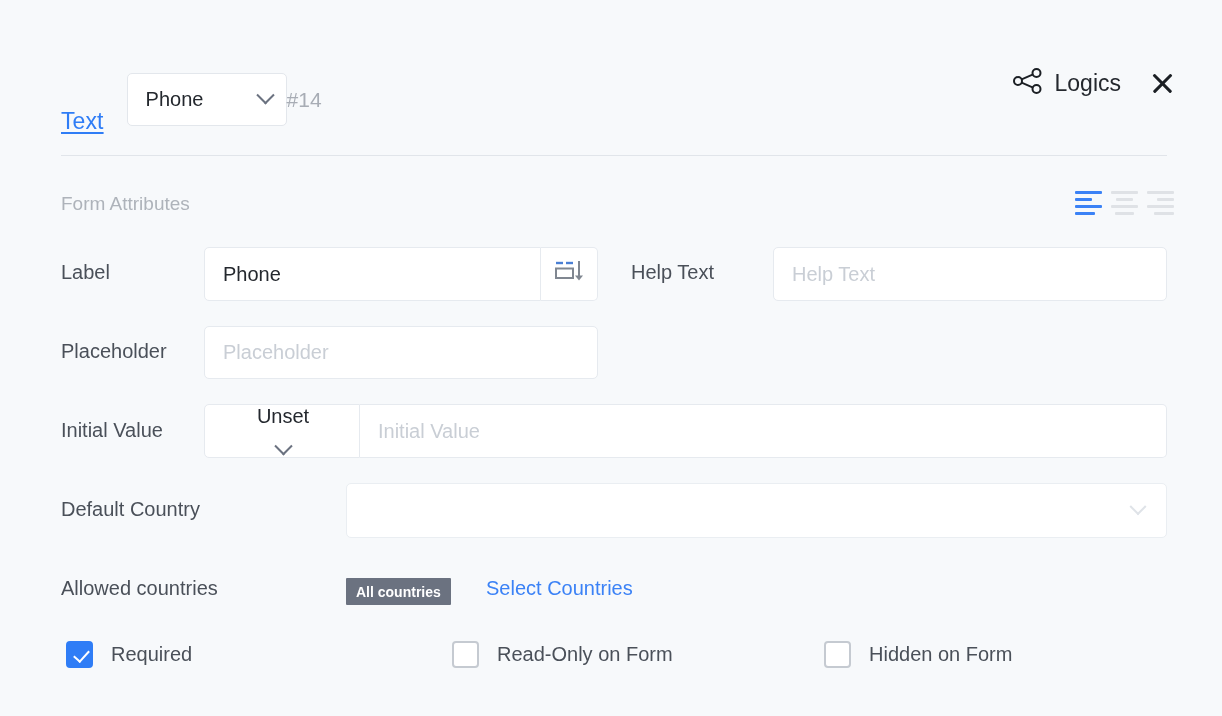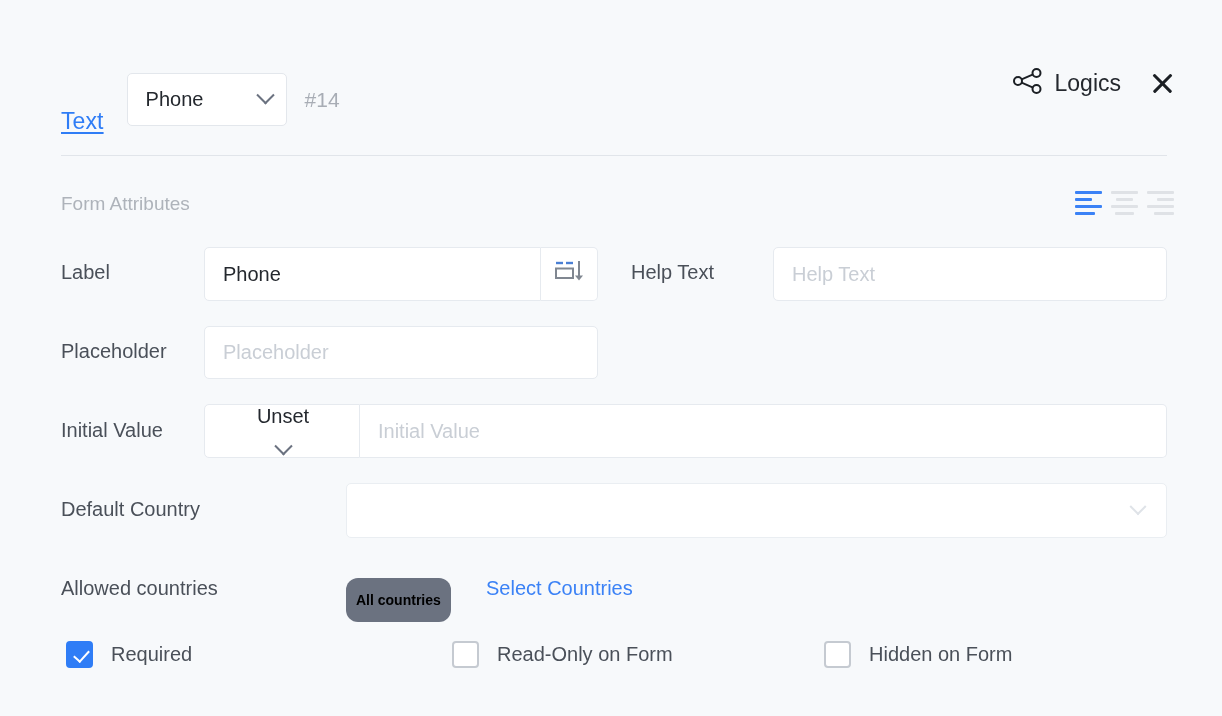--- a/index.html
+++ b/index.html
@@ -62,21 +62,20 @@
     width: 13px; height: 13px;
     border-right: 2px solid #6b7280;
     border-bottom: 2px solid #6b7280;
     transform: rotate(45deg) translate(-3px,-3px);
   }
   .chev.light {
     border-color: #dfe3e8;
     width: 12px; height: 12px;
   }
   .field-id {
-    margin-left: 18px;
     font-size: 21px;
     color: #a8adb5;
   }
   .header-right {
     position: absolute;
     right: 46px; top: 68px;
     display: flex;
     align-items: center;
     gap: 0;
   }
@@ -253,24 +252,24 @@
     font-size: 20px;
     color: #24282e;
     cursor: pointer;
   }
 
   
   .ac-row-label { left: 61px; top: 577px; }
   .ac-badge {
     position: absolute;
     left: 346px; top: 578px;
-    height: 44px;
+    height: 27px;
     background: #6b7280;
-    color: #000000;
-    border-radius: 12px;
+    color: #ffffff;
+    border-radius: 1px;
     font-size: 14px;
     font-weight: bold;
     display: flex;
     align-items: center;
     padding: 0 10px;
     cursor: pointer;
   }
   .ac-link {
     position: absolute;
     left: 486px; top: 577px;

